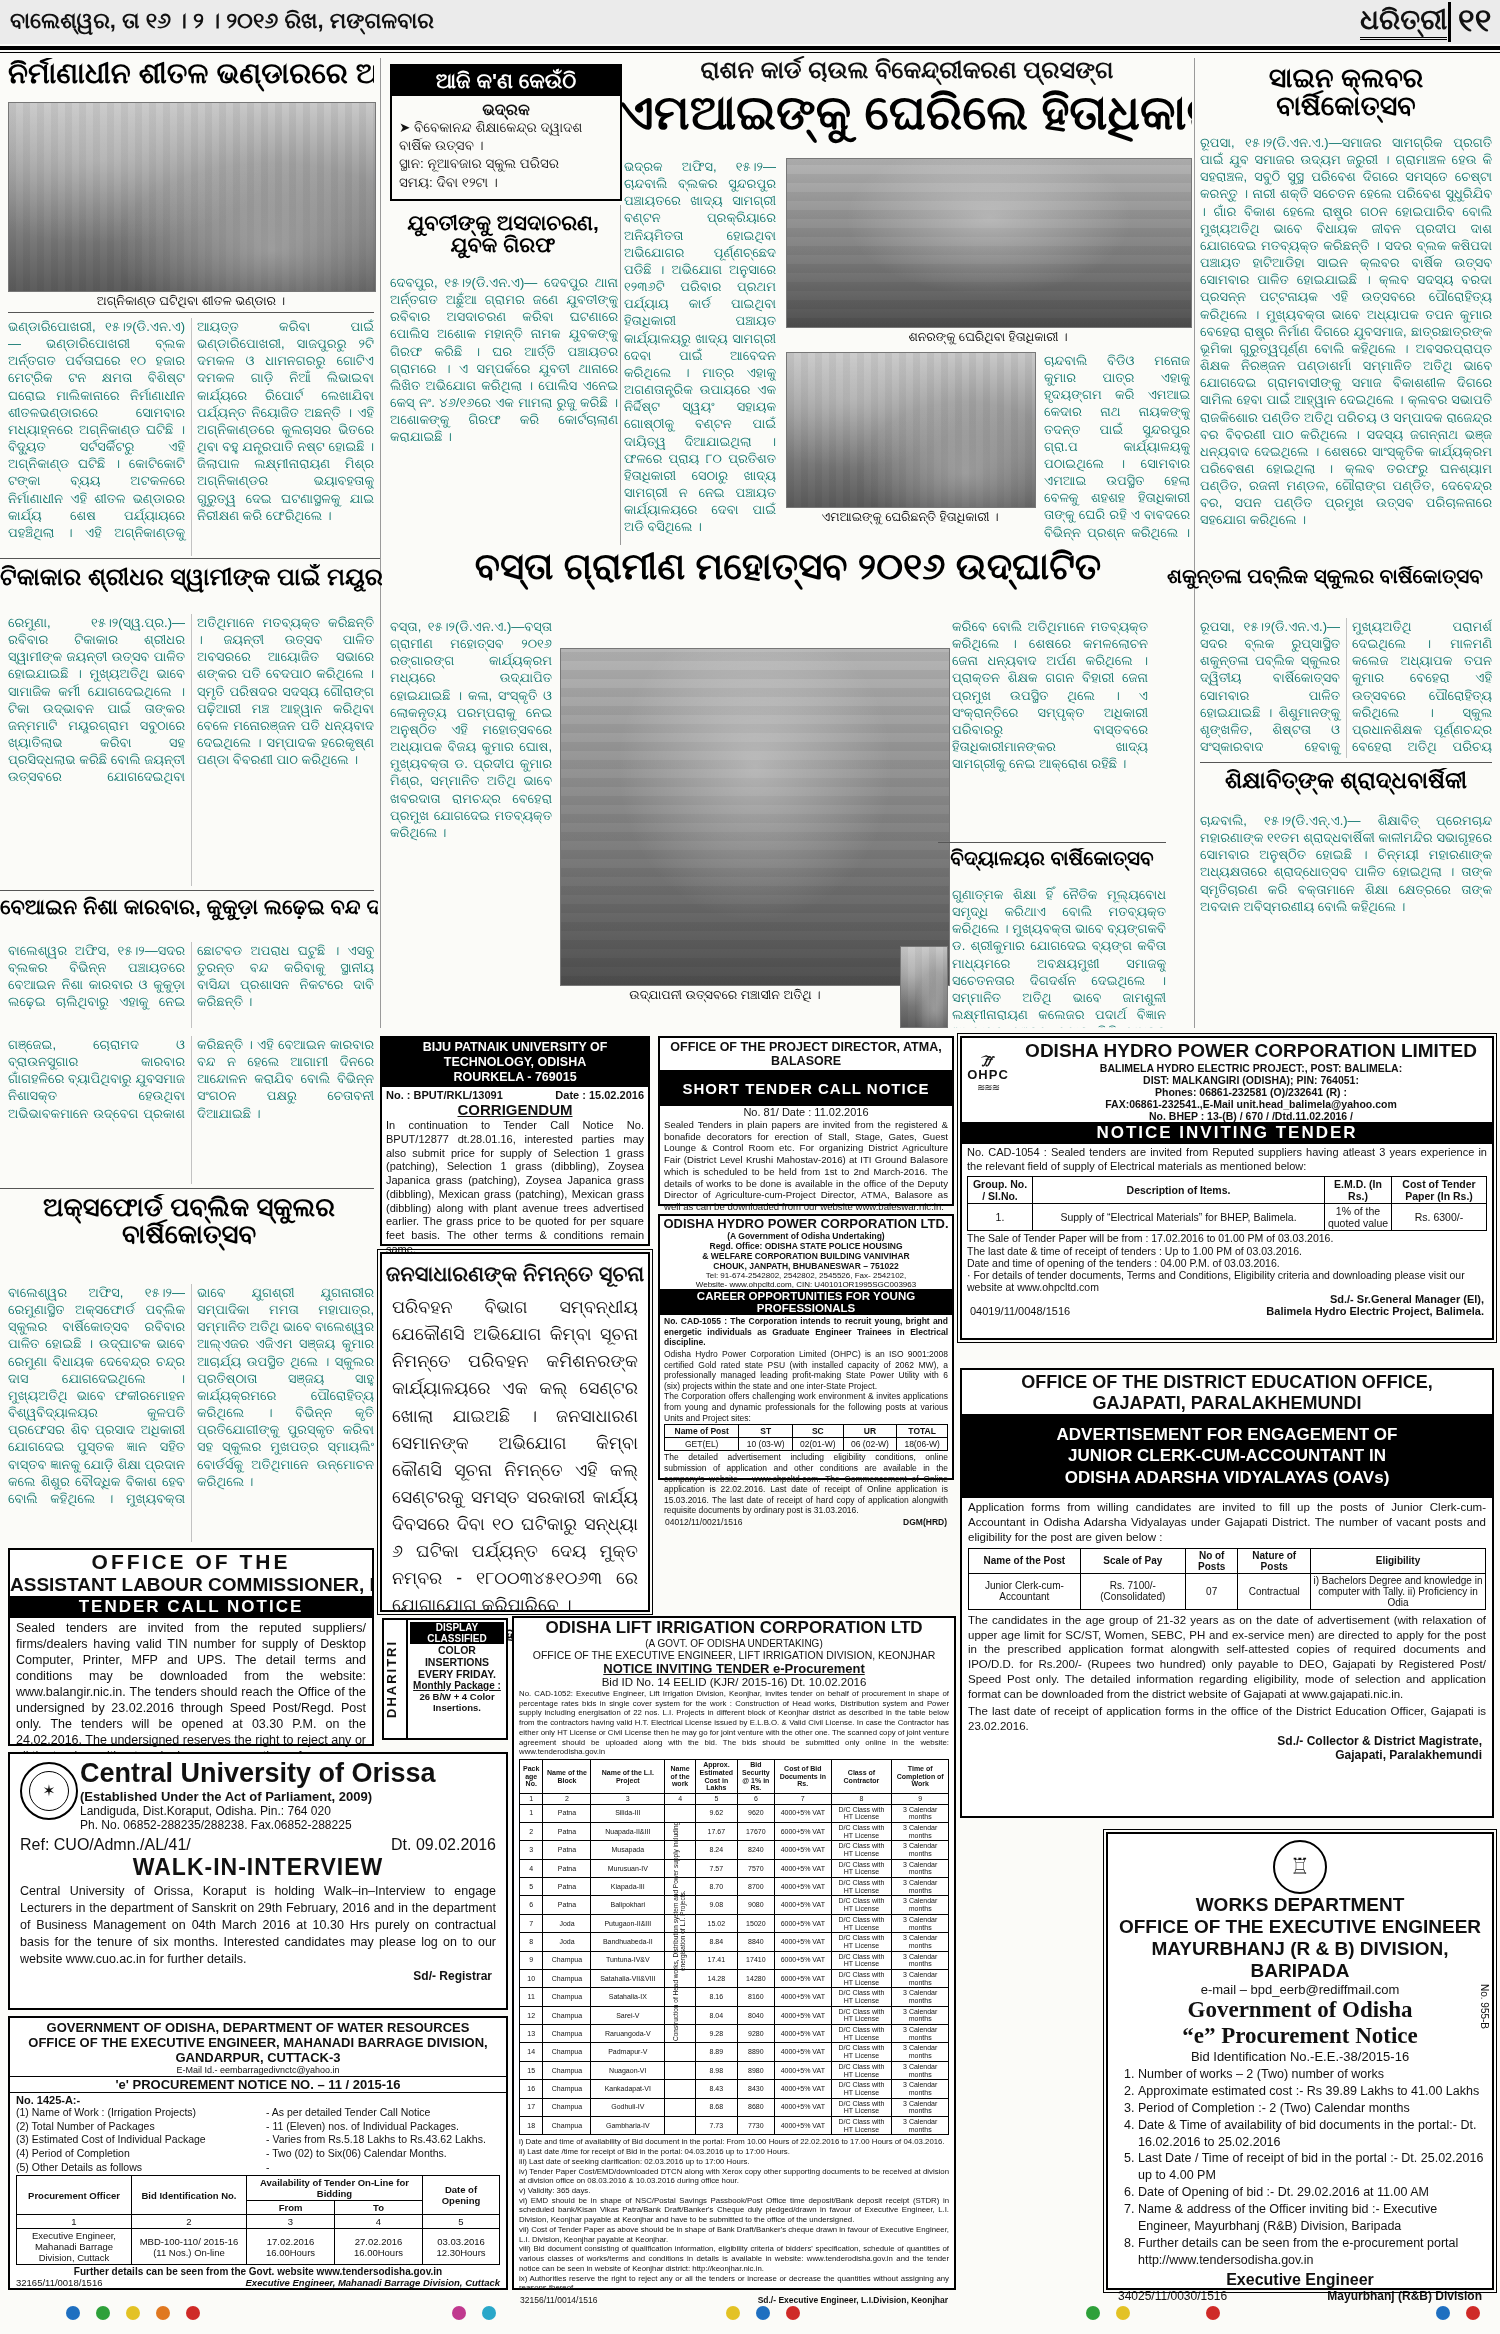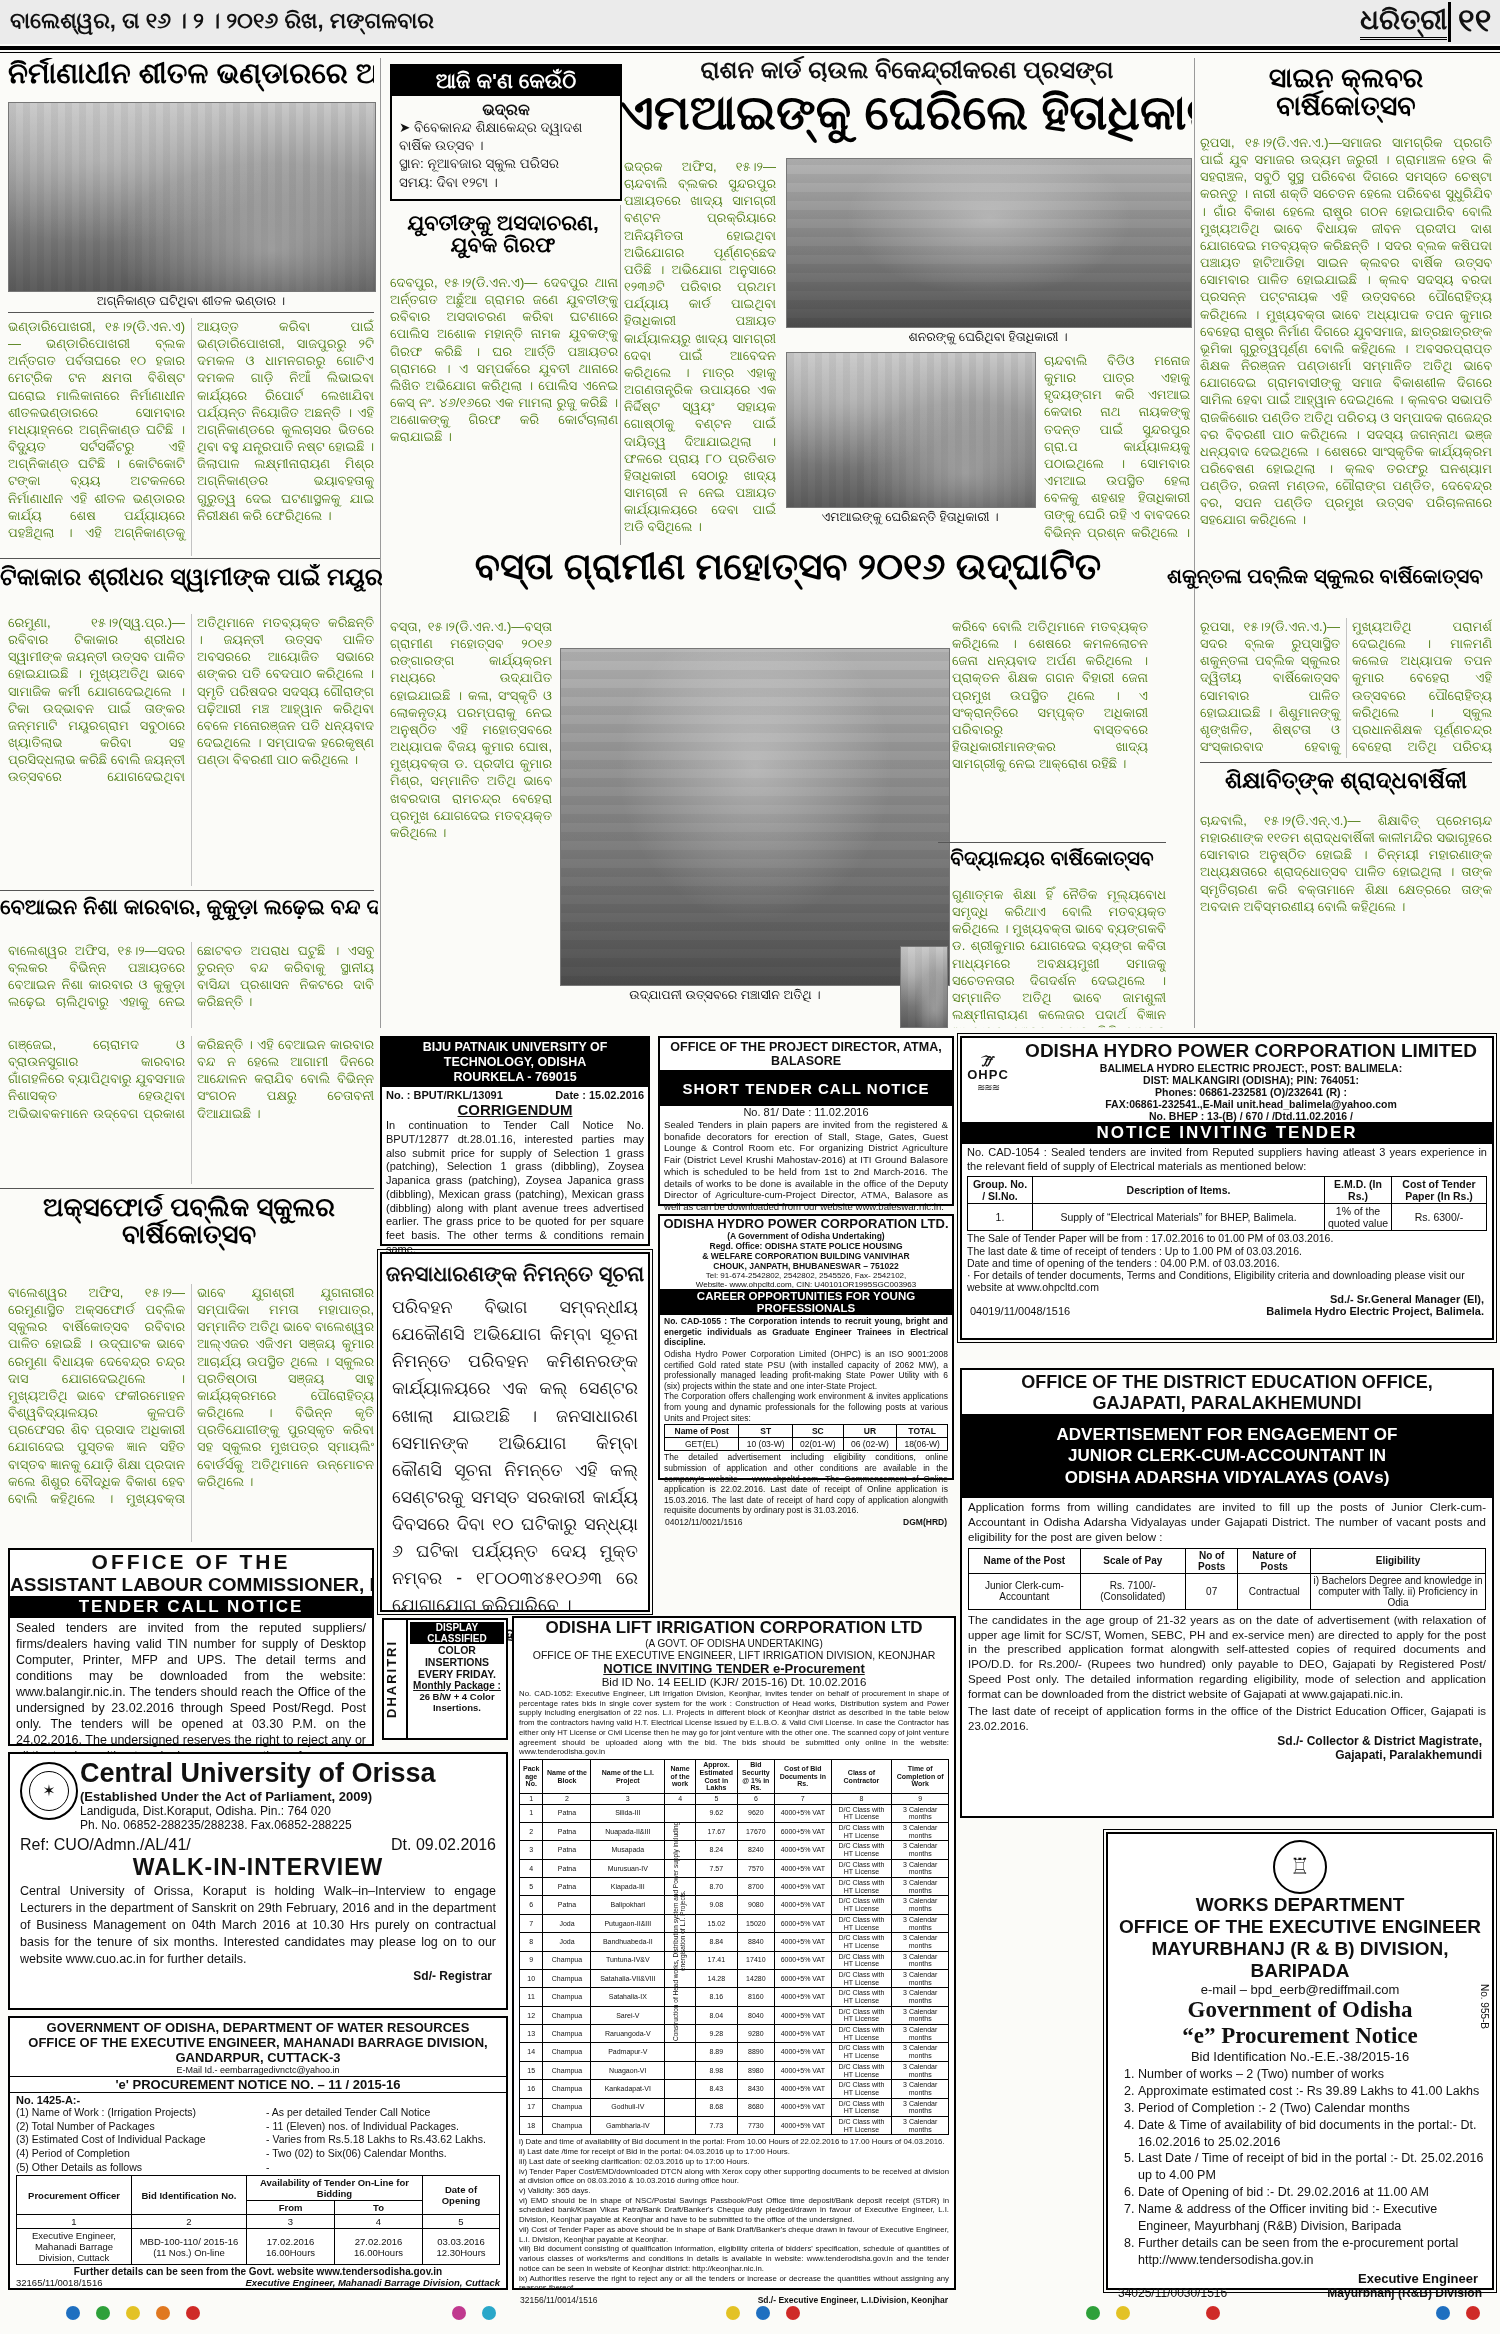--- a/index.html
+++ b/index.html
@@ -3,21 +3,21 @@
 <meta charset="utf-8">
 <style>
   html,body{margin:0;padding:0;background:#888;}
   #page{position:relative;width:1500px;height:2334px;background:#fbfbf8;overflow:hidden;
         font-family:"Liberation Sans","DejaVu Sans",sans-serif;color:#111;}
   .abs{position:absolute;}
   .ovh{overflow:hidden;}
   .ctr{text-align:center;}
   .jst{text-align:justify;}
   .b{font-weight:bold;}
-  .body-txt{font-size:13px;line-height:1.32;text-align:justify;color:#4d7c0f;}
+  .body-txt{font-size:13px;line-height:1.32;text-align:justify;color:#0f766e;}
   .cols2{column-count:2;column-gap:12px;column-rule:1px solid #c2c2c2;}
   .headline{font-weight:800;color:#000;line-height:1.05;}
   .kicker{font-weight:600;}
   .caption{font-size:12.5px;text-align:center;color:#000;}
   .photo{background:
      radial-gradient(ellipse at 72% 78%, rgba(255,255,255,.30), transparent 42%),
      radial-gradient(ellipse at 25% 30%, rgba(255,255,255,.18), transparent 45%),
      repeating-linear-gradient(90deg, rgba(0,0,0,.05) 0 7px, transparent 7px 14px),
      linear-gradient(180deg,#c9c9c9,#8e8e8e 52%,#5c5c5c);
      border:1px solid #777;}
@@ -639,21 +639,21 @@
     <ol style="font-size:12.5px;line-height:1.35;margin:2px 8px 2px 0;padding-left:30px;">
       <li>Number of works – 2 (Two) number of works</li>
       <li>Approximate estimated cost :- Rs 39.89 Lakhs to 41.00 Lakhs</li>
       <li>Period of Completion :- 2 (Two) Calendar months</li>
       <li>Date &amp; Time of availability of bid documents in the portal:- Dt. 16.02.2016 to 25.02.2016</li>
       <li>Last Date / Time of receipt of bid in the portal :- Dt. 25.02.2016 up to 4.00 PM</li>
       <li>Date of Opening of bid :- Dt. 29.02.2016 at 11.00 AM</li>
       <li>Name &amp; address of the Officer inviting bid :- Executive Engineer, Mayurbhanj (R&amp;B) Division, Baripada</li>
       <li>Further details can be seen from the e-procurement portal http://www.tendersodisha.gov.in</li>
     </ol>
-    <div class="sign" style="font-size:13px;padding:0 14px;">Executive Engineer</div>
+    <div class="sign" style="font-size:16px;padding:0 14px;text-align:center;">Executive Engineer</div>
     <div style="display:flex;justify-content:space-between;font-size:12px;padding:0 10px;">
       <span>34025/11/0030/1516</span>
       <span class="b">Mayurbhanj (R&amp;B) Division</span>
     </div>
     <div class="abs" style="right:2px;top:150px;writing-mode:vertical-rl;font-size:10px;">No. 955-B</div>
   </div>
 
   <span class="dot" style="left: 66px; background: rgb(31, 111, 192);"></span>
   <span class="dot" style="left: 96px; background: rgb(46, 160, 58);"></span>
   <span class="dot" style="left: 126px; background: rgb(227, 194, 36);"></span>

